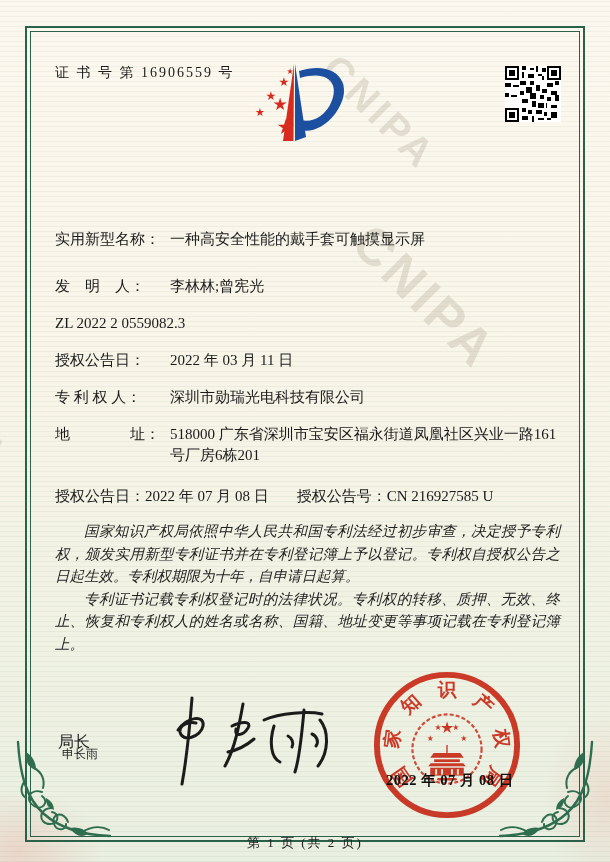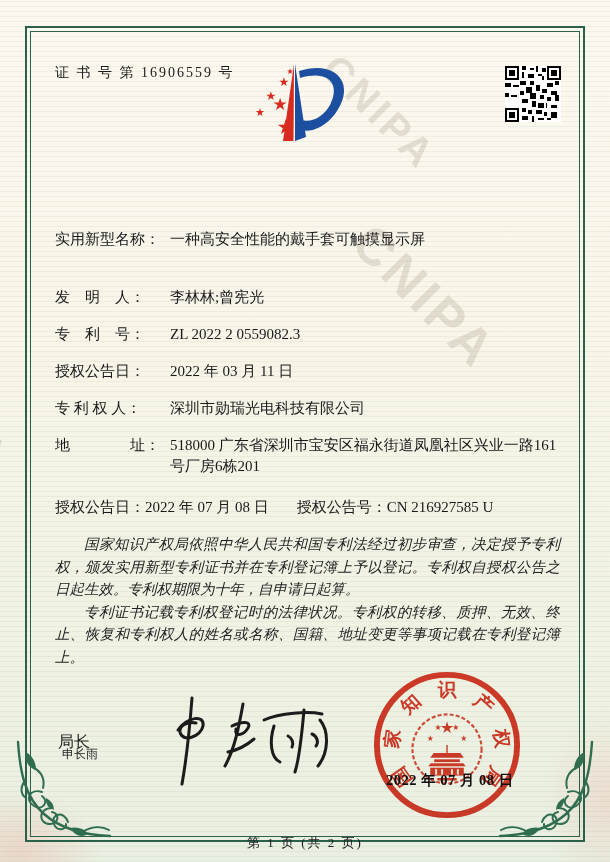--- a/index.html
+++ b/index.html
@@ -19,27 +19,27 @@
   
   .wm{position:absolute;z-index:1;font-family:"Liberation Sans","DejaVu Sans",sans-serif;
       font-weight:bold;color:rgba(158,146,126,0.25);transform-origin:left top;transform:rotate(45deg);
       letter-spacing:4px;white-space:nowrap;}
   
   .content{position:absolute;inset:0;z-index:3;padding-left:19px;}
   .cert-no{left:55px;top:64px;font-size:14px;letter-spacing:2px;color:#1a1a1a;}
   .title{left:0;right:0;top:150px;text-align:center;font-size:36px;font-weight:bold;letter-spacing:9px;color:#111;}
   .fields{left:55px;top:229px;width:505px;font-size:15px;color:#1a1a1a;}
   .row{display:flex;line-height:21px;margin-bottom:16px;}
-  .row-first{margin-bottom:37px;align-items:flex-end;}
+  .row-first{margin-bottom:26px;align-items:flex-end;}
   .f-label{flex:0 0 115px;width:115px;}
   .f-value{flex:1;}
   .grant-row{display:flex;line-height:21px;margin-top:20px;}
   .grant-pair{display:flex;}
   .grant-gap{width:28px;}
-  .paras{left:55px;top:533px;width:505px;font-size:14.5px;line-height:1.56;color:#222;
+  .paras{left:55px;top:520px;width:505px;font-size:14.5px;line-height:1.56;color:#222;
          font-style:italic;text-align:justify;}
   .paras p{margin:0;text-indent:2em;}
   .sig-title{left:58px;top:732px;font-family:"Liberation Sans","DejaVu Sans",sans-serif;font-size:16px;color:#222;}
   .sig-name{left:62px;top:746px;font-family:"Liberation Sans","DejaVu Sans",sans-serif;font-size:12px;color:#222;}
   .footer{left:0;right:0;top:817px;text-align:center;font-size:13px;letter-spacing:2px;color:#222;margin-top:17px;}
   .seal-wrap{left:368px;top:666px;width:158px;height:158px;z-index:3;mix-blend-mode:multiply;}
   .seal-date{left:386px;top:771px;font-size:14.5px;font-weight:bold;letter-spacing:0.5px;color:#101010;z-index:4;}
   .flourish{width:100px;height:100px;z-index:3;}
   .flourish-left{left:12px;top:740px;}
   .flourish-right{left:498px;top:740px;transform:scaleX(-1);}
@@ -171,21 +171,20 @@
     <div class="abs fields">
       <div class="row row-first">
         <span class="f-label">实用新型名称：</span>
         <span class="f-value">一种高安全性能的戴手套可触摸显示屏</span>
       </div>
       <div class="row">
         <span class="f-label">发　明　人：</span>
         <span class="f-value">李林林;曾宪光</span>
       </div>
       <div class="row">
-        <span class="f-label">专　利　号：</span>
         <span class="f-value">ZL 2022 2 0559082.3</span>
       </div>
       <div class="row">
         <span class="f-label">授权公告日：</span>
         <span class="f-value">2022 年 03 月 11 日</span>
       </div>
       <div class="row">
         <span class="f-label">专 利 权 人：</span>
         <span class="f-value">深圳市勋瑞光电科技有限公司</span>
       </div>

